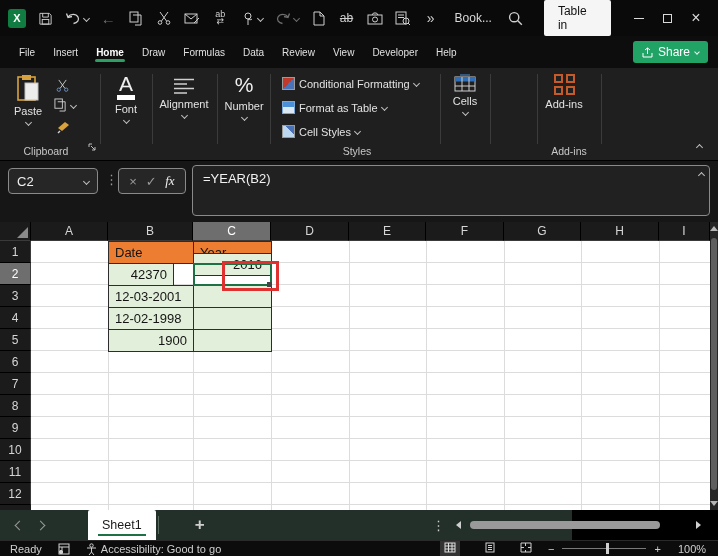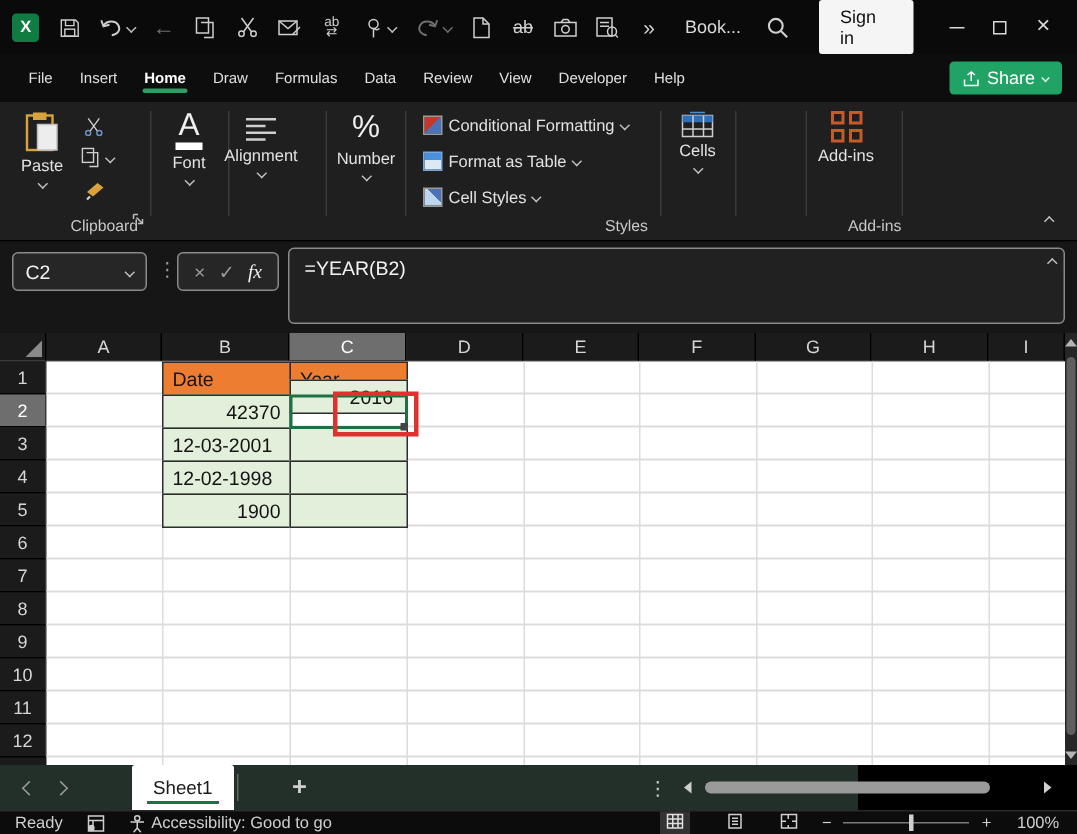--- a/index.html
+++ b/index.html
@@ -34,21 +34,21 @@
   #tabrow{top:36px;left:0;width:718px;height:32px;background:#0d0d0d;display:flex;align-items:center;padding:0 10px}
   .rtab{font-size:10px;color:#e0e0e0;padding:6px 9px;position:relative;white-space:nowrap}
   .rtab.active{color:#fff;font-weight:bold}
   .rtab.active::after{content:"";position:absolute;left:8px;right:8px;bottom:2px;height:2.5px;background:#2f9e64;border-radius:2px}
   #share-btn{margin-left:auto;background:#21A366;color:#fff;font-size:12px;padding:4px 9px;border-radius:3px;display:flex;align-items:center;gap:5px}
   #share-btn .chv{border-color:#eaf7ef;width:4px;height:4px}
 
   
   #ribbon{top:68px;left:0;width:718px;height:93px;background:#1f1f1f;border-bottom:1px solid #000}
   .gsep{position:absolute;top:6px;bottom:16px;width:1px;background:#3b3b3b}
-  .glabel{position:absolute;bottom:3px;font-size:10.5px;color:#c8c8c8;text-align:right}
+  .glabel{position:absolute;bottom:3px;font-size:10.5px;color:#c8c8c8;text-align:center}
   .biglbl{font-size:11px;color:#e2e2e2;text-align:center}
   .rbtn{position:absolute;display:flex;flex-direction:column;align-items:center;gap:3px}
   .smallrow{position:absolute;display:flex;align-items:center;gap:4px;font-size:11px;color:#e2e2e2;white-space:nowrap}
   .sicon{width:13px;height:13px;border:1px solid #8a8a8a;flex:none}
   .icon-cf{background:linear-gradient(135deg,#c0392b 0 50%,#4a72b8 50% 100%);border-color:#9a9a9a}
   .icon-fat{background:linear-gradient(#4a90d9 0 45%,#dce9f5 45% 100%);border-color:#7aa7d8}
   .icon-cs{background:linear-gradient(45deg,#bdd7ee 0 60%,#4a72b8 60% 100%);border-color:#9a9a9a}
   #addins-icon{display:grid;grid-template-columns:9px 9px;grid-template-rows:9px 9px;gap:3px}
   #addins-icon span{border:2px solid #c55a2b}
   #fontA{font-size:21px;color:#efefef;line-height:20px}
@@ -206,21 +206,21 @@
   </div>
   <div class="qi qtxt" style="font-size:14px">»</div>
   <div id="wb-title">Book...</div>
   <div style="flex:1"></div>
   <div class="qi">
     <svg width="15" height="15" viewBox="0 0 15 15" fill="none" stroke="#d0d0d0" stroke-width="1.4">
         <circle cx="6.2" cy="6.2" r="4.6"></circle>
         <path d="M9.8 9.8l4 4"></path>
       </svg>
   </div>
-  <div id="signin">Sign in</div>
+  <div id="signin">Table in</div>
   <div class="winbtn" id="min-btn">
       <span></span>
     </div>
   <div class="winbtn" id="max-btn">
       <span></span>
     </div>
   <div class="winbtn" style="font-size:16px">×</div>
 </div>
 
 <div id="tabrow" class="abs">
@@ -284,21 +284,21 @@
   <div class="gsep" style="left:100px"></div>
 
   <div class="rbtn" style="left:104px;top:6px;width:44px">
     <span id="fontA">A</span>
     <span id="fontbar"></span>
     <span class="biglbl">Font</span>
     <span class="chv"></span>
   </div>
   <div class="gsep" style="left:152px"></div>
 
-  <div class="rbtn" style="left:144px;top:10px;width:60px">
+  <div class="rbtn" style="left:154px;top:10px;width:60px">
     <svg width="22" height="17" viewBox="0 0 22 17" stroke="#cfcfcf" stroke-width="1.6">
         <path d="M1 1.5h20M1 6h13M1 10.5h20M1 15h13"></path>
       </svg>
     <span class="biglbl">Alignment</span>
     <span class="chv"></span>
   </div>
   <div class="gsep" style="left:217px"></div>
 
   <div class="rbtn" style="left:219px;top:5px;width:50px">
     <span id="numpct">%</span>
@@ -391,21 +391,21 @@
   <div class="rowhead" style="top:151px">7</div>
   <div class="rowhead" style="top:173px">8</div>
   <div class="rowhead" style="top:195px">9</div>
   <div class="rowhead" style="top:217px">10</div>
   <div class="rowhead" style="top:239px">11</div>
   <div class="rowhead" style="top:261px">12</div>
 
   <div id="canvas" class="abs">
     <div class="cell orange" style="left:77px;top:0;width:86px;height:23px">Date</div>
     <div class="cell orange" style="left:162px;top:0;width:79px;height:23px">Year</div>
-    <div class="cell green r" style="left:77px;top:22px;width:86px;height:23px">42370</div>
+    <div class="cell green r" style="left:77px;top:22px;width:66px;height:23px">42370</div>
     <div class="cell green r" style="left:162px;top:12px;width:79px;height:23px;padding-right:9px">2016</div>
     <div class="cell green" style="left:77px;top:44px;width:86px;height:23px">12-03-2001</div>
     <div class="cell green" style="left:162px;top:44px;width:79px;height:23px"></div>
     <div class="cell green" style="left:77px;top:66px;width:86px;height:23px">12-02-1998</div>
     <div class="cell green" style="left:162px;top:66px;width:79px;height:23px"></div>
     <div class="cell green r" style="left:77px;top:88px;width:86px;height:23px">1900</div>
     <div class="cell green" style="left:162px;top:88px;width:79px;height:23px"></div>
     <div id="sel-c2"></div>
     <div id="fillhandle"></div>
     <div id="redbox"></div>

